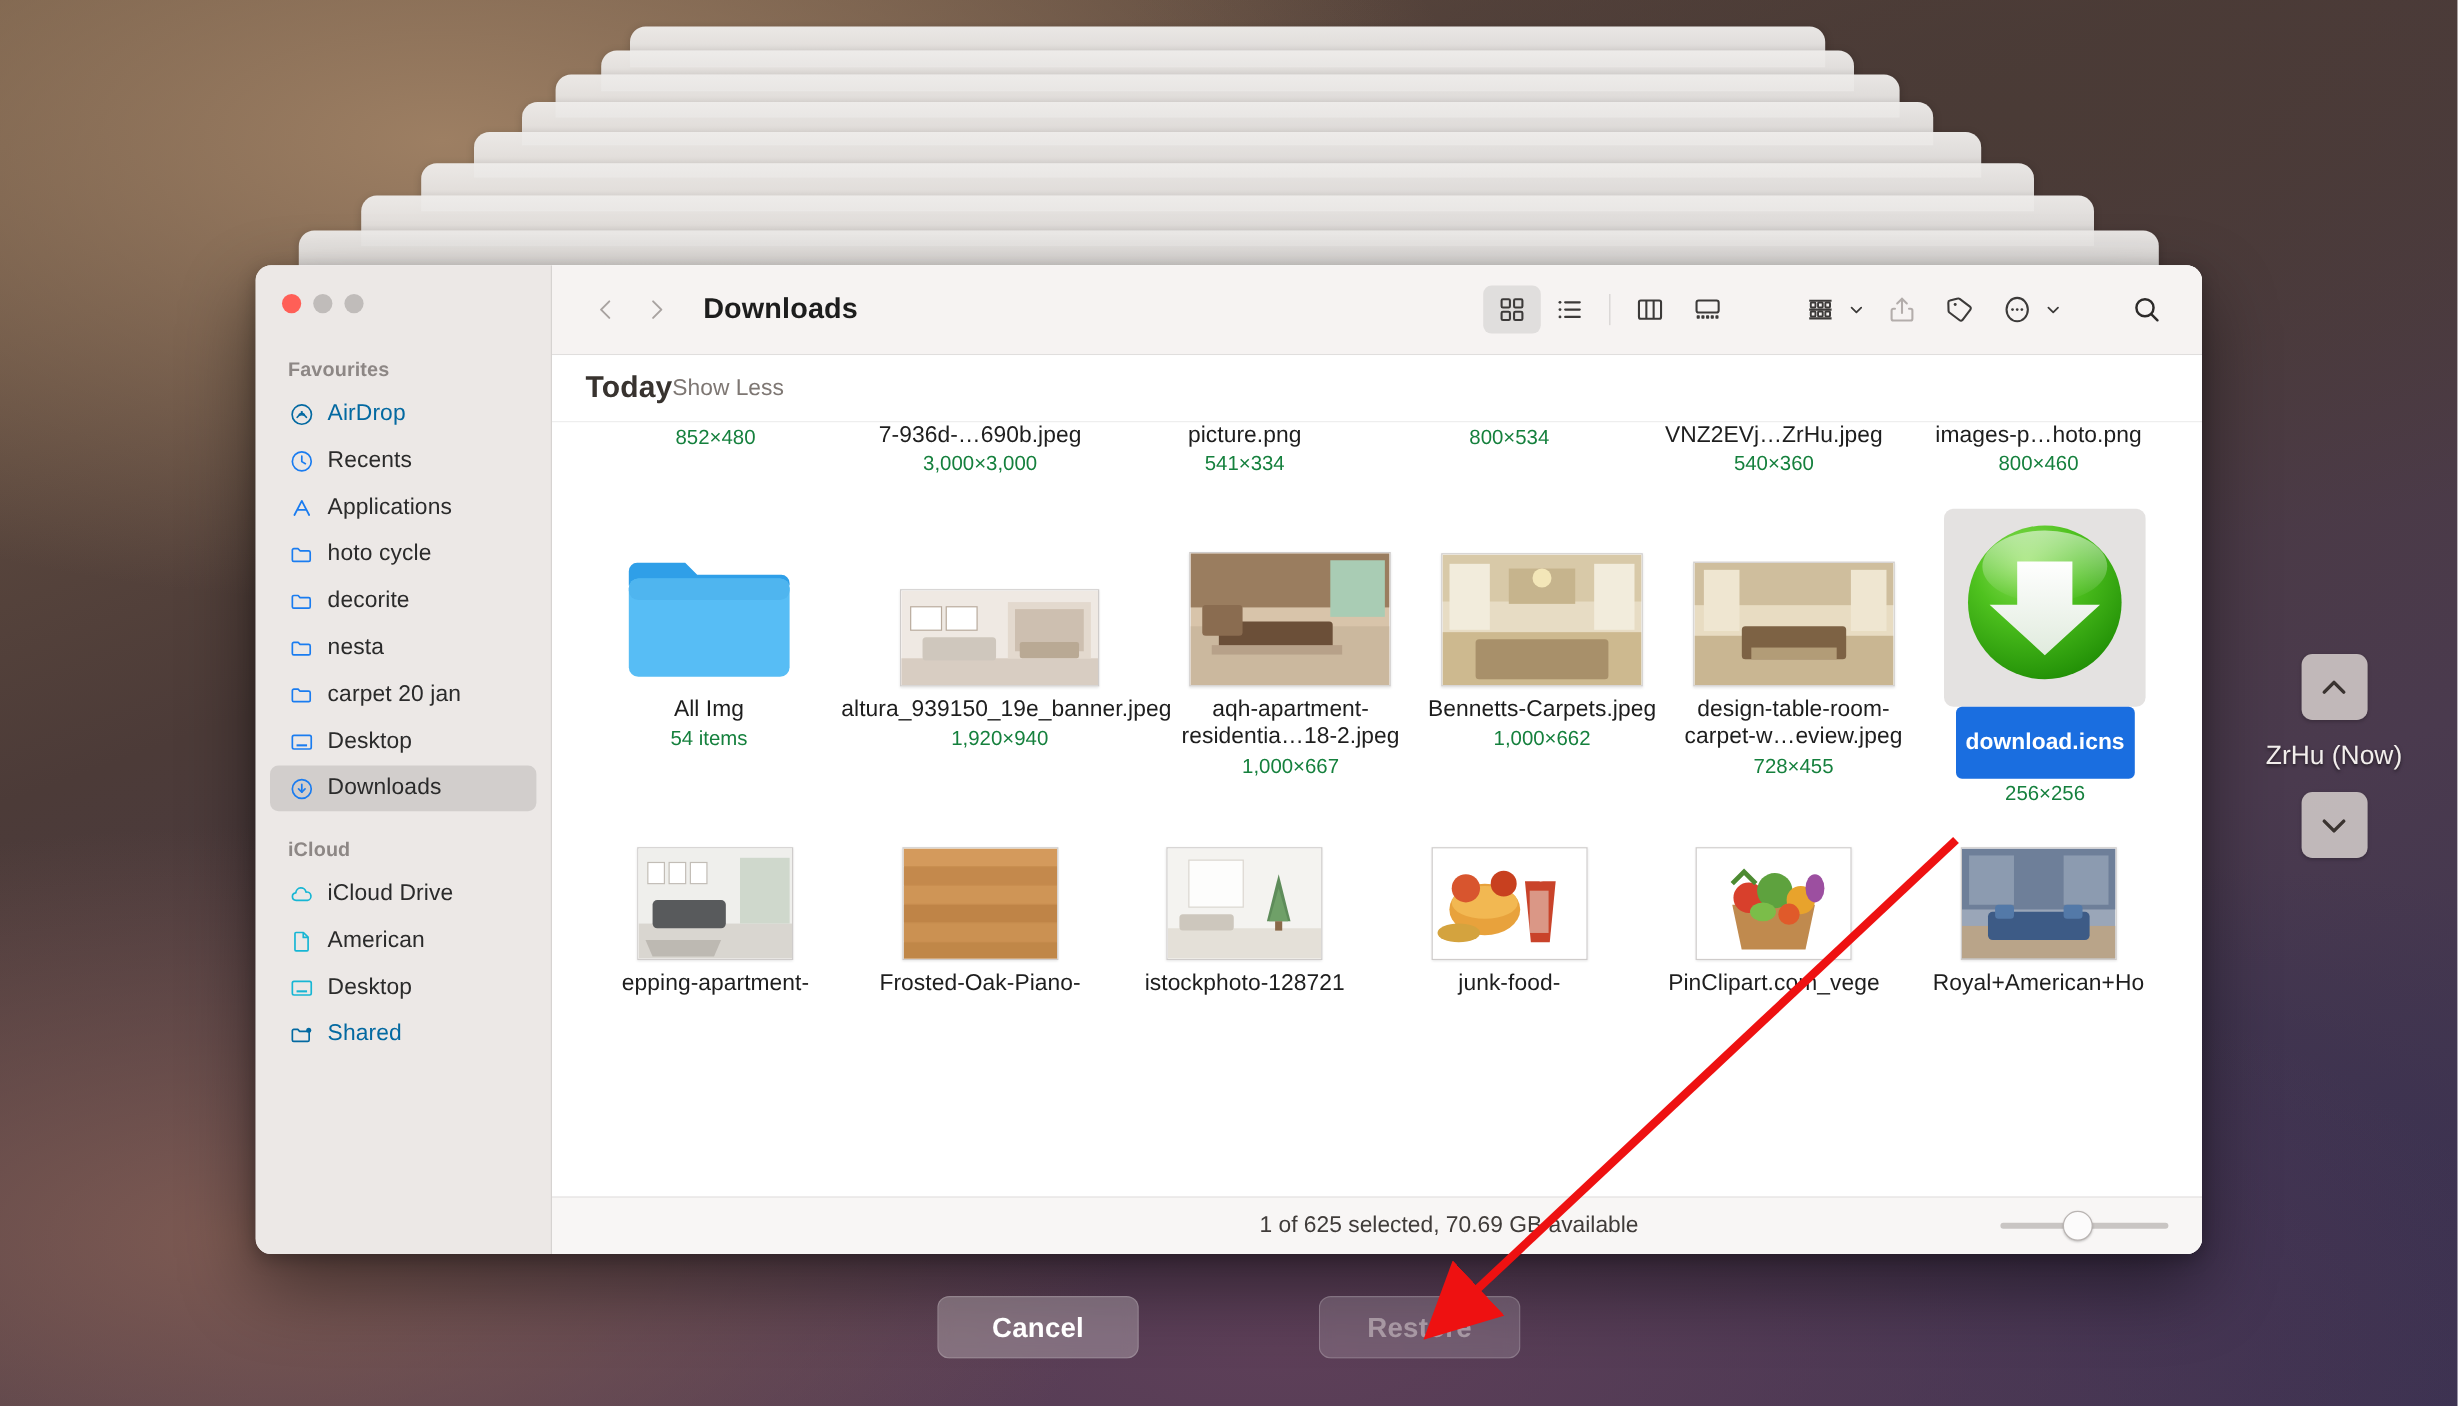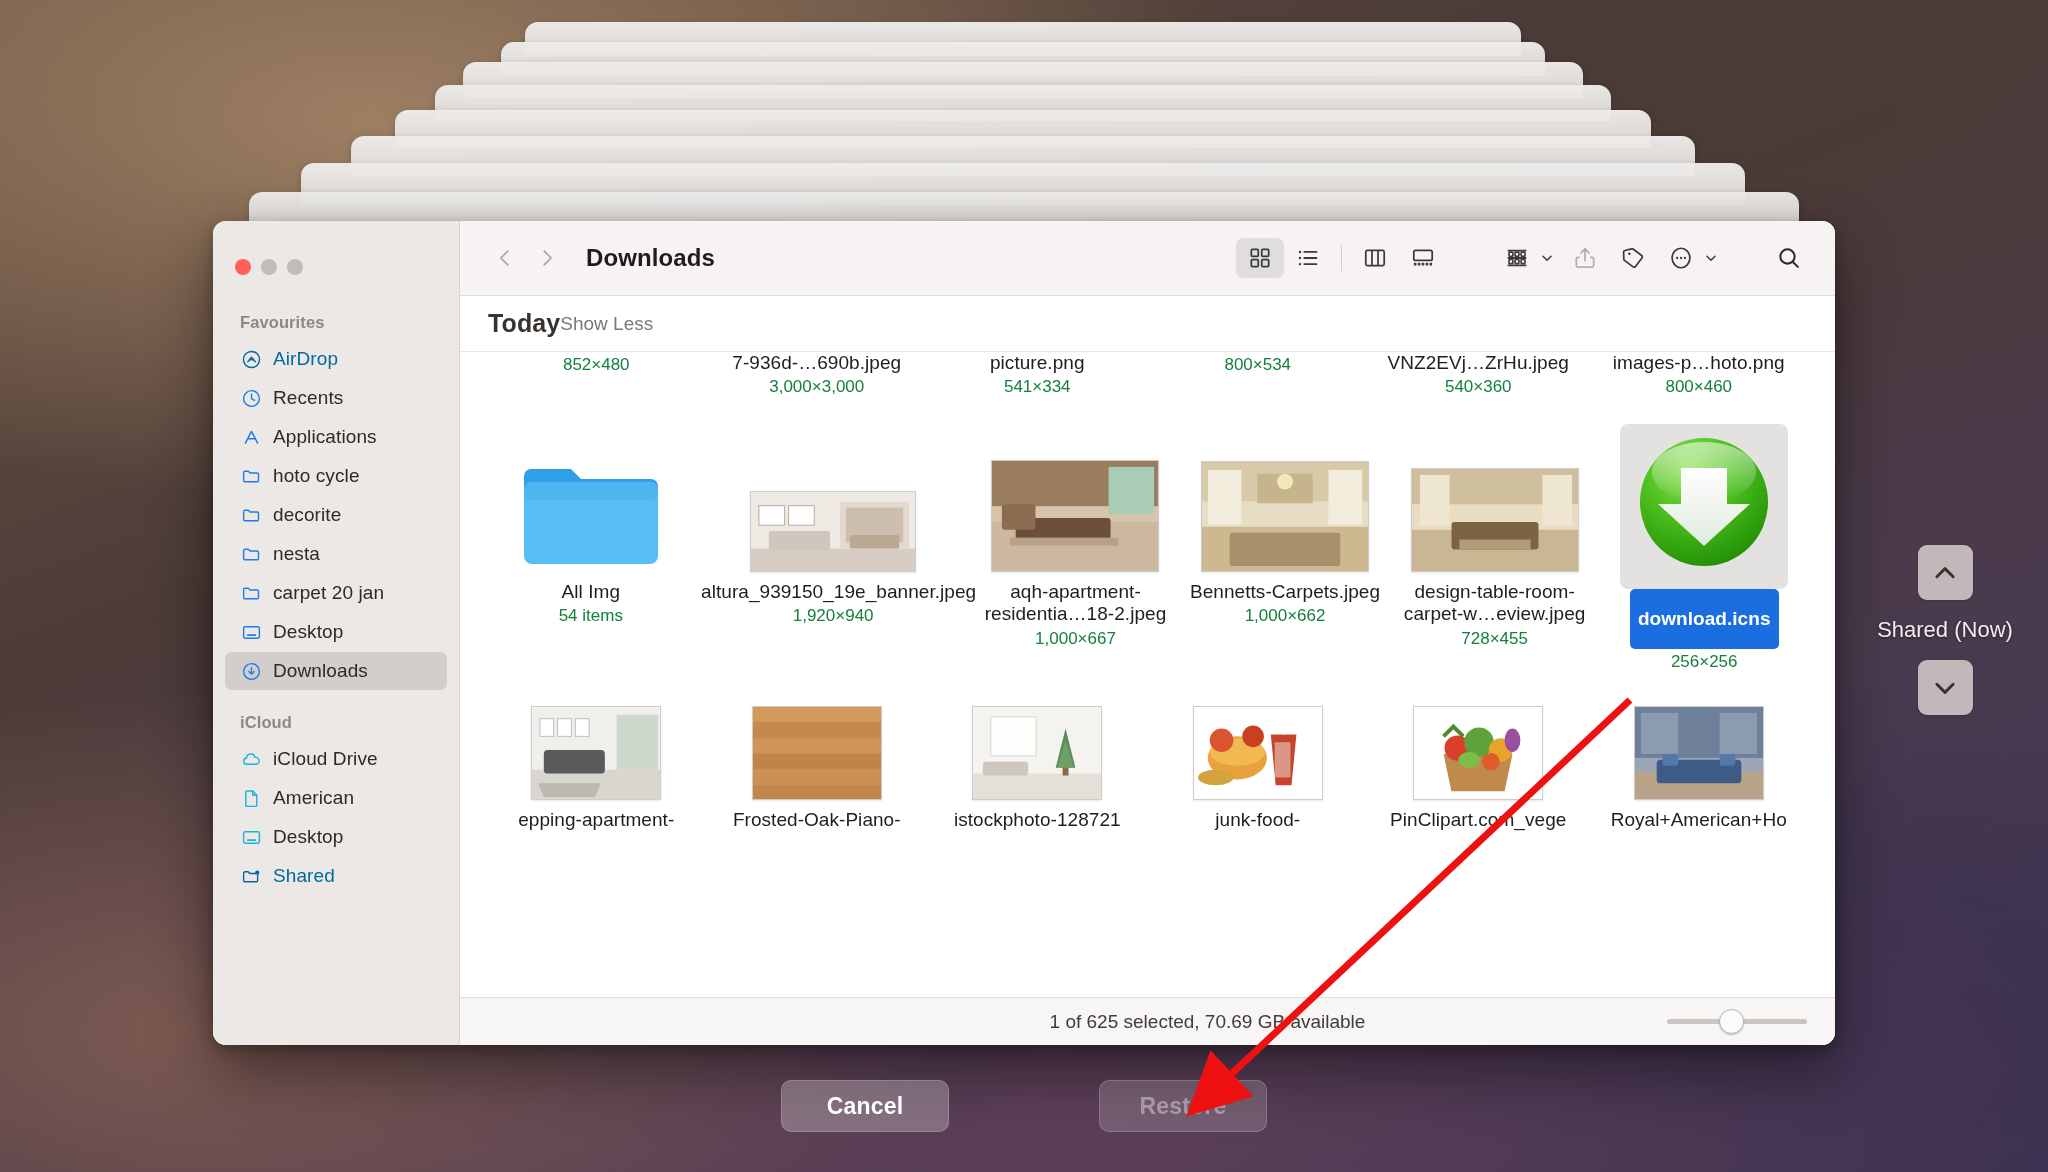--- a/index.html
+++ b/index.html
@@ -42,21 +42,21 @@
     box-shadow: 0 26px 62px rgba(0,0,0,0.45), 0 4px 14px rgba(0,0,0,0.26);
     display: flex;
     background: #ffffff;
   }
 
   
   #sidebar {
     width: 247px; flex: 0 0 247px;
     background: rgba(235,231,229,0.97);
     border-right: 1px solid rgba(0,0,0,0.09);
-    padding-top: 25px;
+    padding-top: 11px;
     position: relative;
     overflow: hidden;
   }
   .traffic {
     display: flex; gap: 10px;
     padding: 13px 0 0 22px;
     height: 46px; align-items: flex-start;
   }
   .tl { width: 16px; height: 16px; border-radius: 50%; }
   .tl.red    { background: #ff5f57; }
@@ -827,21 +827,21 @@
 
     </div>
   </div>
 
   <div id="tm-nav">
     <div class="tm-arrow">
       <svg viewBox="0 0 24 24" fill="none" stroke="currentColor" stroke-width="2.3" stroke-linecap="round" stroke-linejoin="round">
         <path d="M5.5 15l6.5-6.5 6.5 6.5"></path>
       </svg>
     </div>
-    <div id="tm-date">Shared (Now)</div>
+    <div id="tm-date">ZrHu (Now)</div>
     <div class="tm-arrow">
       <svg viewBox="0 0 24 24" fill="none" stroke="currentColor" stroke-width="2.3" stroke-linecap="round" stroke-linejoin="round">
         <path d="M5.5 9l6.5 6.5L18.5 9"></path>
       </svg>
     </div>
   </div>
 
   <div id="btn-bar">
     <div class="big-btn">Cancel</div>
     <div class="big-btn disabled">Restore</div>

